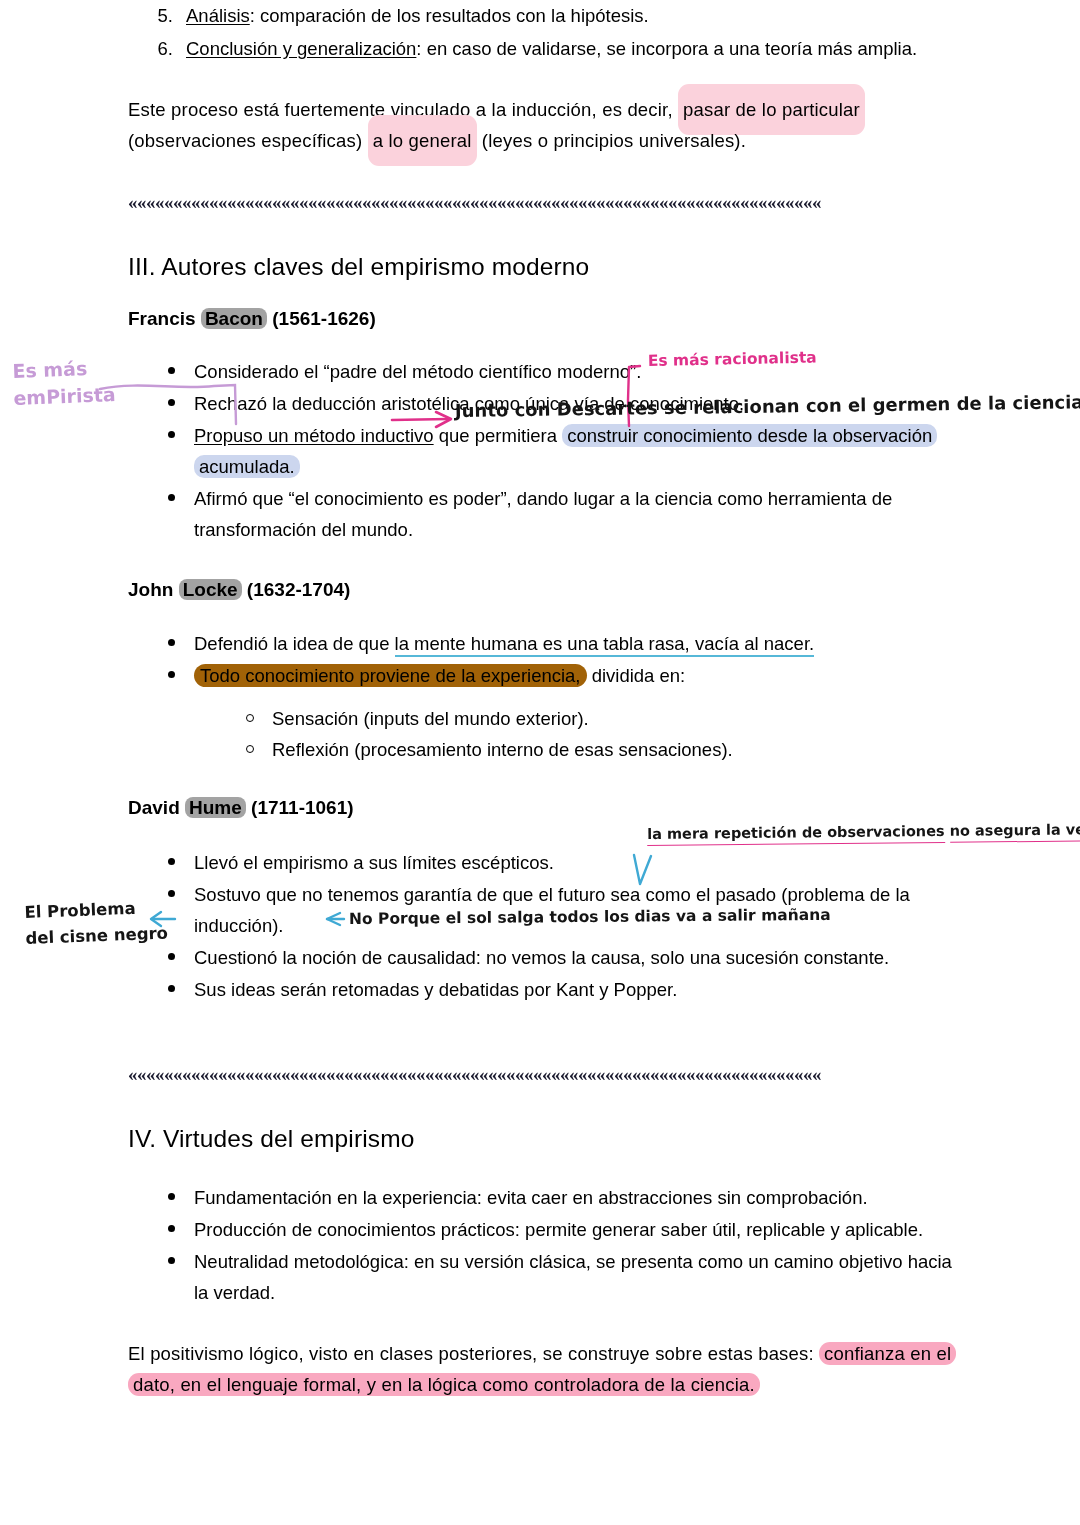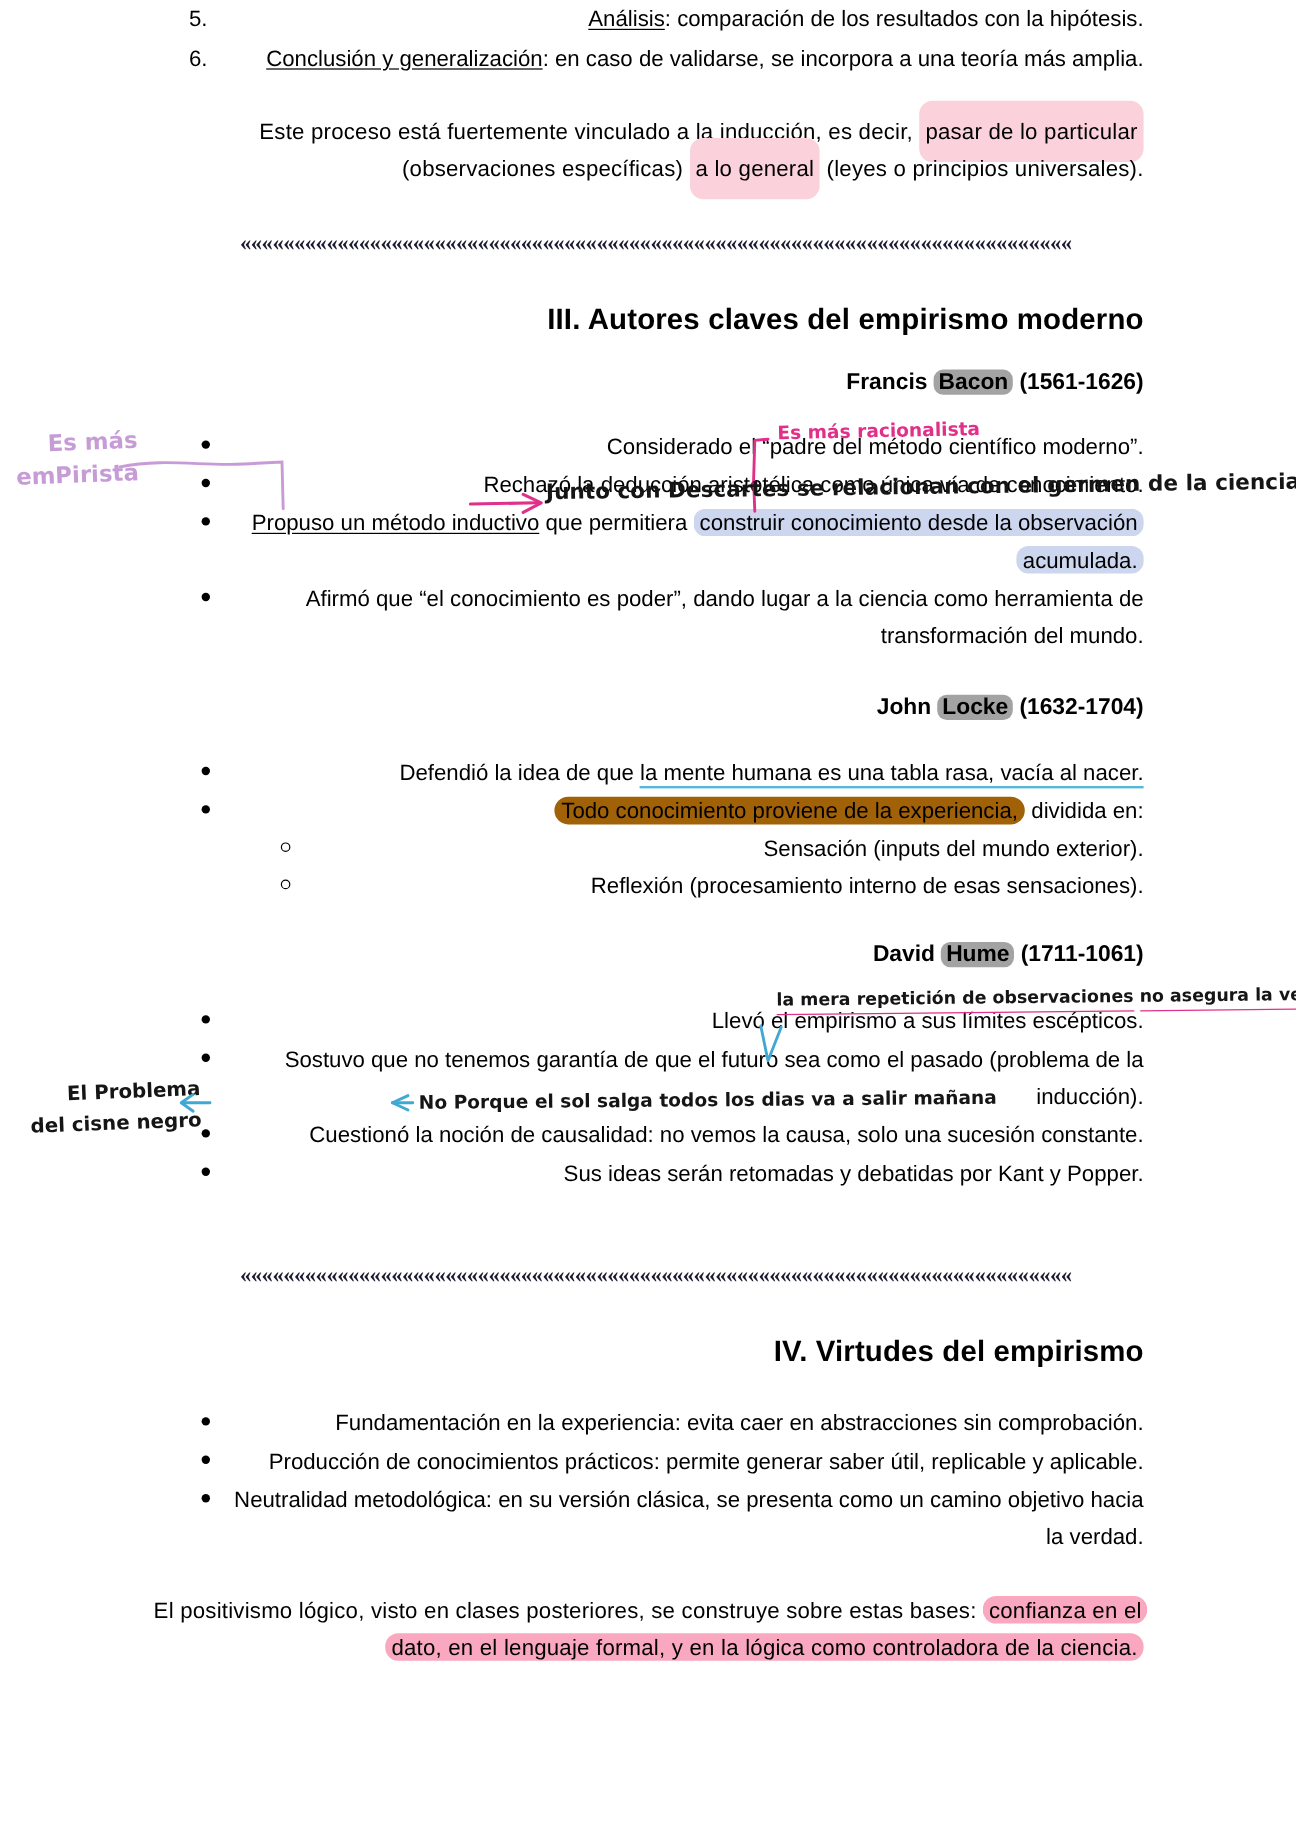--- a/index.html
+++ b/index.html
@@ -15,21 +15,20 @@
     color: #000000;
     overflow: hidden;
   }
 
   
   .page {
     position: absolute;
     left: 0; top: 0;
     width: 860px;
     height: 1525px;
-    text-align: right;
   }
   .doc {
     position: absolute;
     left: 128px;
     top: 0;
     width: 825px;
   }
 
   
   .para, .li-text {
@@ -106,21 +105,21 @@
     white-space: nowrap;
     overflow: hidden;
     width: 765px;
     font-family: "Liberation Serif", serif;
     font-weight: bold;
   }
 
   
   h2.sec-title {
     font-size: 24.5px;
-    font-weight: bold;
+    font-weight: normal;
     margin: 0;
     line-height: 30px;
     letter-spacing: 0.005em;
   }
   h3.author {
     font-size: 19px;
     font-weight: bold;
     margin: 0;
     line-height: 26px;
   }
@@ -139,21 +138,21 @@
   }
   ul.bul > li > .dot {
     position: absolute;
     left: -26px;
     top: 11px;
     width: 7px; height: 7px;
     border-radius: 50%;
     background: #000;
   }
   ul.sub {
-    margin: 0;
+    margin: 12px;
     padding: 0 0 0 66px;
     list-style: none;
   }
   ul.sub > li {
     position: relative;
     font-size: 18.5px;
     line-height: 31px;
   }
   ul.sub > li > .ring {
     position: absolute;

